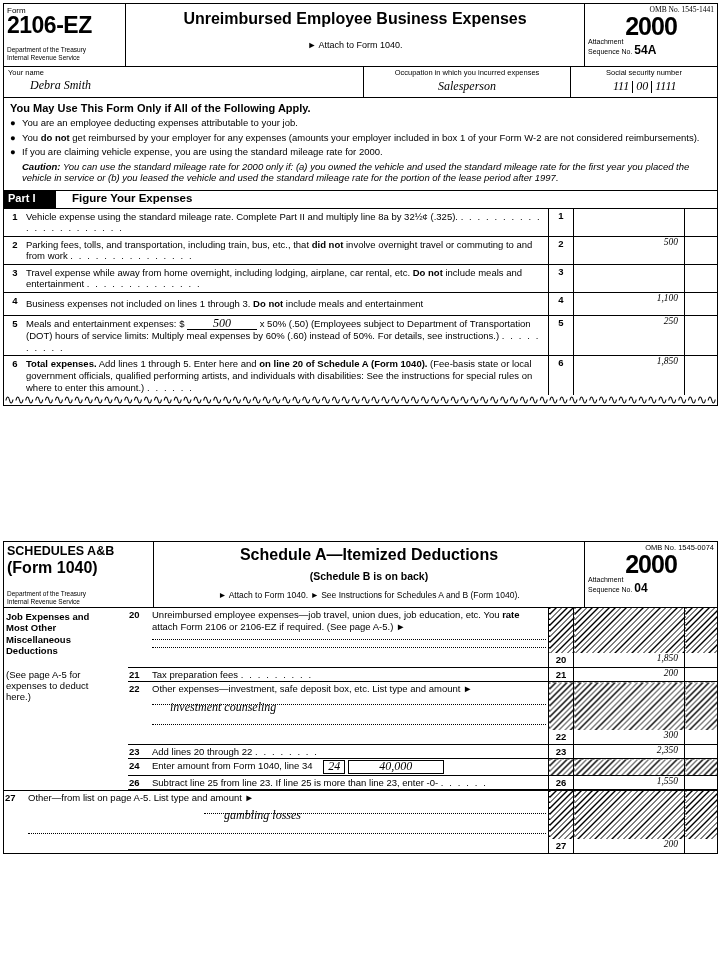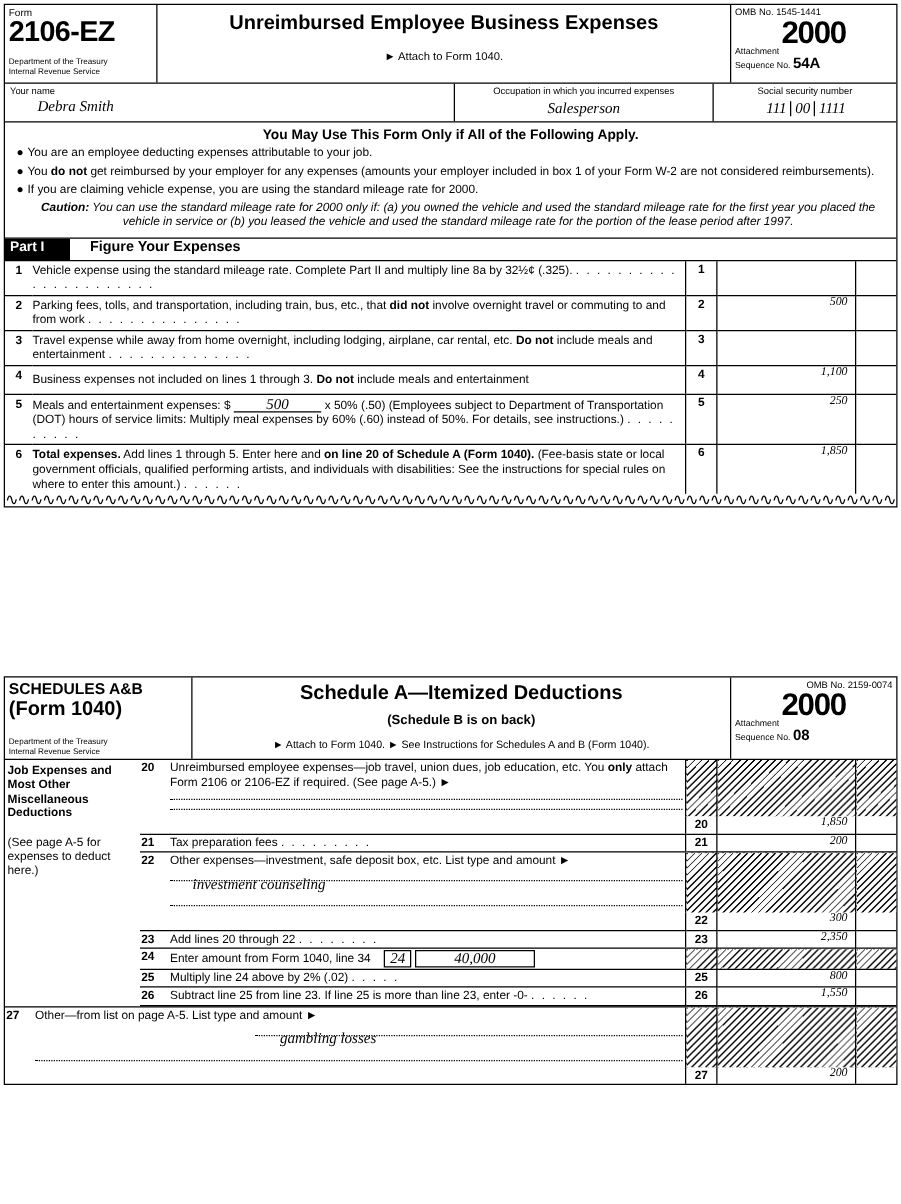--- a/index.html
+++ b/index.html
@@ -46,40 +46,40 @@
   .hdr-left .dept { font-size: 6.5px; line-height: 7.5px; margin-top: 10px; }
   .hdr-mid {
     flex: 1; border-right: 1.2px solid #000; box-sizing: border-box;
     padding-top: 6px; text-align: center;
   }
   .hdr-mid .title { font-size: 16px; font-weight: bold; }
   .hdr-mid .attach { font-size: 9px; margin-top: 12px; }
   .hdr-right {
     width: 132px; box-sizing: border-box; padding: 1px 3px; text-align: center;
   }
-  .hdr-right .omb { font-size: 7.5px; text-align: left; }
+  .hdr-right .omb { font-size: 7.5px; text-align: right; font-family: Liberation Serif, serif; }
   .year {
     font-size: 25px; font-weight: bold; letter-spacing: -1px; line-height: 24px;
   }
   .attseq { font-size: 7px; line-height: 8px; text-align: left; }
   .attseq .no { font-size: 12px; font-weight: bold; }
 
   .namerow { display: flex; height: 30px; border-bottom: 1.2px solid #000; }
   .nm-cell { border-right: 1.2px solid #000; box-sizing: border-box; padding: 1px 4px; position: relative; }
   .nm-lbl { font-size: 7.5px; }
   .nm-val { position: absolute; left: 26px; top: 11px; }
   .ssn-cell { width: 146px; box-sizing: border-box; padding: 1px 4px; position: relative; }
   .ssn-digits {
     position: absolute; left: 8px; top: 12px; width: 130px;
     display: flex; align-items: center; font-family: "Liberation Serif", serif;
     font-style: italic; font-size: 12px; margin-left: 34px;
   }
   .ssn-digits .sep { margin: 0 3px; border-left: 1px solid #000; height: 12px; }
 
-  .elig { padding: 4px 6px 4px 6px; text-align: center; }
+  .elig { padding: 4px 6px 4px 6px; }
   .elig h3 { font-size: 11px; font-weight: bold; margin: 0 0 3px 0; }
   .bullet { display: flex; margin-bottom: 3px; font-size: 9.5px; line-height: 11.5px; }
   .bullet .dot { width: 12px; flex: none; }
   .caution {
     font-size: 9.5px; line-height: 11.5px; font-style: italic;
     margin: 2px 0 2px 12px;
   }
 
   .partbar { display: flex; border-top: 1.2px solid #000; border-bottom: 1.2px solid #000; height: 17px; }
   .partlbl {
@@ -113,21 +113,21 @@
   .hdrA-left { width: 150px; border-right: 1.2px solid #000; box-sizing: border-box; padding: 2px 3px; }
   .hdrA-left .t1 { font-size: 12.5px; font-weight: bold; }
   .hdrA-left .t2 { font-size: 16px; font-weight: bold; margin-top: 1px; }
   .hdrA-left .dept { font-size: 6.5px; line-height: 7.5px; margin-top: 13px; }
   .hdrA-mid { flex: 1; border-right: 1.2px solid #000; box-sizing: border-box; text-align: center; padding-top: 4px; }
   .hdrA-mid .title { font-size: 16px; font-weight: bold; }
   .hdrA-mid .sub { font-size: 10.5px; font-weight: bold; margin-top: 6px; }
   .hdrA-mid .attach { font-size: 8.5px; margin-top: 8px; text-align: center; }
   .hdrA-right { width: 132px; box-sizing: border-box; padding: 1px 3px; text-align: center; }
 
-  .aGrid { display: flex; }
+  .aGrid { display: flex; gap: 16px; }
   .aLeftLbl {
     width: 108px; box-sizing: border-box; padding: 3px 2px 0 2px;
     font-size: 9.5px; font-weight: bold; line-height: 11.4px;
   }
   .aLeftLbl .note { font-weight: normal; font-size: 9.5px; margin-top: 12px; }
   .aBody { flex: 1; }
   table.aLines { border-collapse: collapse; width: 100%; }
   table.aLines td { vertical-align: top; font-size: 9.5px; line-height: 11.6px; }
   td.aNum { width: 22px; font-weight: bold; text-align: left; padding-top: 1px; }
   td.aTxt { padding: 1px 2px 1px 0; }
@@ -305,43 +305,43 @@
         <div class="t2">(Form 1040)</div>
         <div class="dept" style="white-space:pre-line">Department of the Treasury
 Internal Revenue Service</div>
       </div>
       <div class="hdrA-mid">
         <div class="title">Schedule A—Itemized Deductions</div>
         <div class="sub">(Schedule B is on back)</div>
         <div class="attach">► Attach to Form 1040. ► See Instructions for Schedules A and B (Form 1040).</div>
       </div>
       <div class="hdrA-right">
-        <div class="omb" style="font-size:7.5px;text-align:right">OMB No. 2159-0074</div>
+        <div class="omb" style="font-size:7.5px;text-align:right">OMB No. 1545-0074</div>
         <div class="year">2000</div>
         <div class="attseq">
           <span style="white-space:pre-line">Attachment
 Sequence No.</span>
-          <span class="no">08</span>
+          <span class="no">04</span>
         </div>
       </div>
     </div>
 
     <div class="aGrid">
       <div class="aLeftLbl">
         <div>Job Expenses and Most Other Miscellaneous Deductions</div>
         <div class="note">(See page A-5 for expenses to deduct here.)</div>
       </div>
       <div class="aBody">
         <table class="aLines">
 
           <tbody>
               <tr>
             <td class="aNum">20</td>
             <td class="aTxt">
-              <span>Unreimbursed employee expenses—job travel, union dues, job education, etc. You <b>only</b> attach Form 2106 or 2106-EZ if required. (See page A-5.) ►</span>
+              <span>Unreimbursed employee expenses—job travel, union dues, job education, etc. You <b>rate</b> attach Form 2106 or 2106-EZ if required. (See page A-5.) ►</span>
               <div class="dotfill"></div>
               <div class="dotfill"></div>
             </td>
             <td class="aLno hatch"></td>
             <td class="aAmt hatch"></td>
             <td class="aAmt2 hatch"></td>
           </tr>
           <tr class="rowline">
             <td></td>
                 <td></td>
@@ -399,30 +399,20 @@
             <td class="aTxt">
               <span>Enter amount from Form 1040, line 34</span>
               <span class="inlinebox" style="margin-left:8px">24</span>
               <span class="inlinebox" style="min-width:86px;text-align:center">40,000</span>
             </td>
             <td class="aLno hatch"></td>
             <td class="aAmt hatch"></td>
             <td class="aAmt2 hatch"></td>
           </tr>
 
-          <tr class="rowline">
-            <td class="aNum">25</td>
-            <td class="aTxt">
-              <span>Multiply line 24 above by 2% (.02)</span>
-              <span class="dots">. . . . .</span>
-            </td>
-            <td class="aLno">25</td>
-            <td class="aAmt hand">800</td>
-            <td class="aAmt2"></td>
-          </tr>
 
           <tr class="rowline">
             <td class="aNum">26</td>
             <td class="aTxt">
               <span>Subtract line 25 from line 23. If line 25 is more than line 23, enter -0-</span>
               <span class="dots">. . . . . .</span>
             </td>
             <td class="aLno">26</td>
             <td class="aAmt hand">1,550</td>
             <td class="aAmt2"></td>

